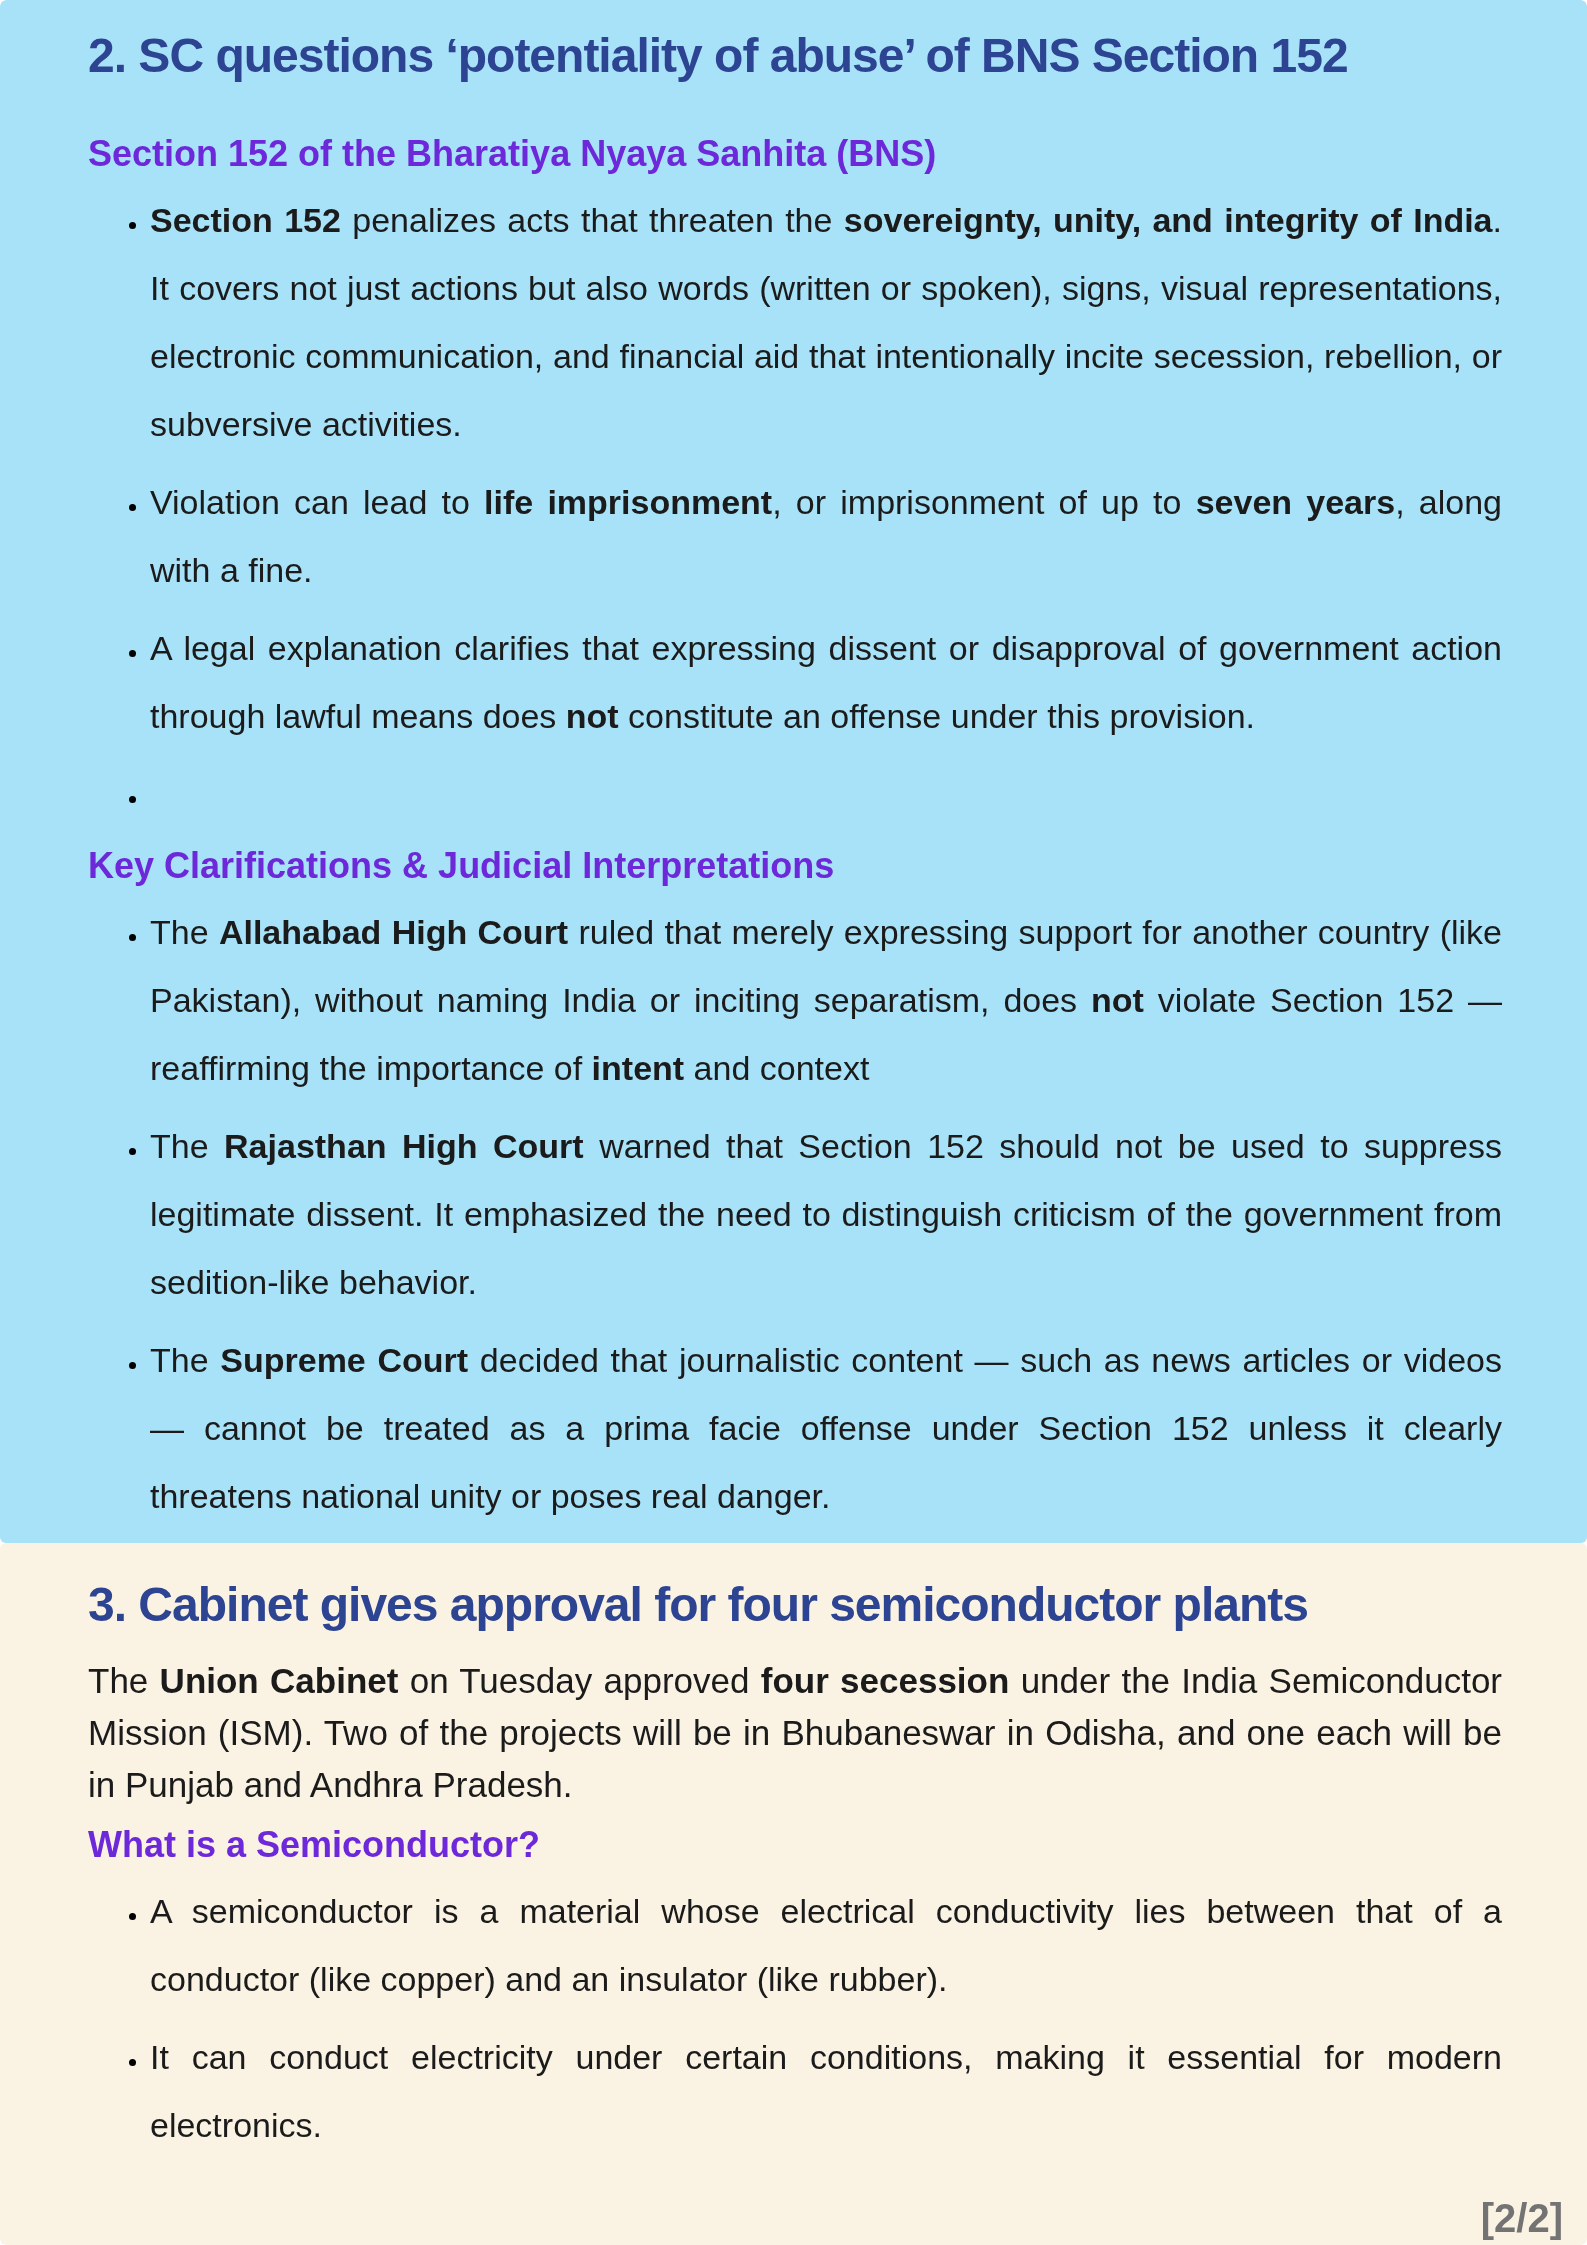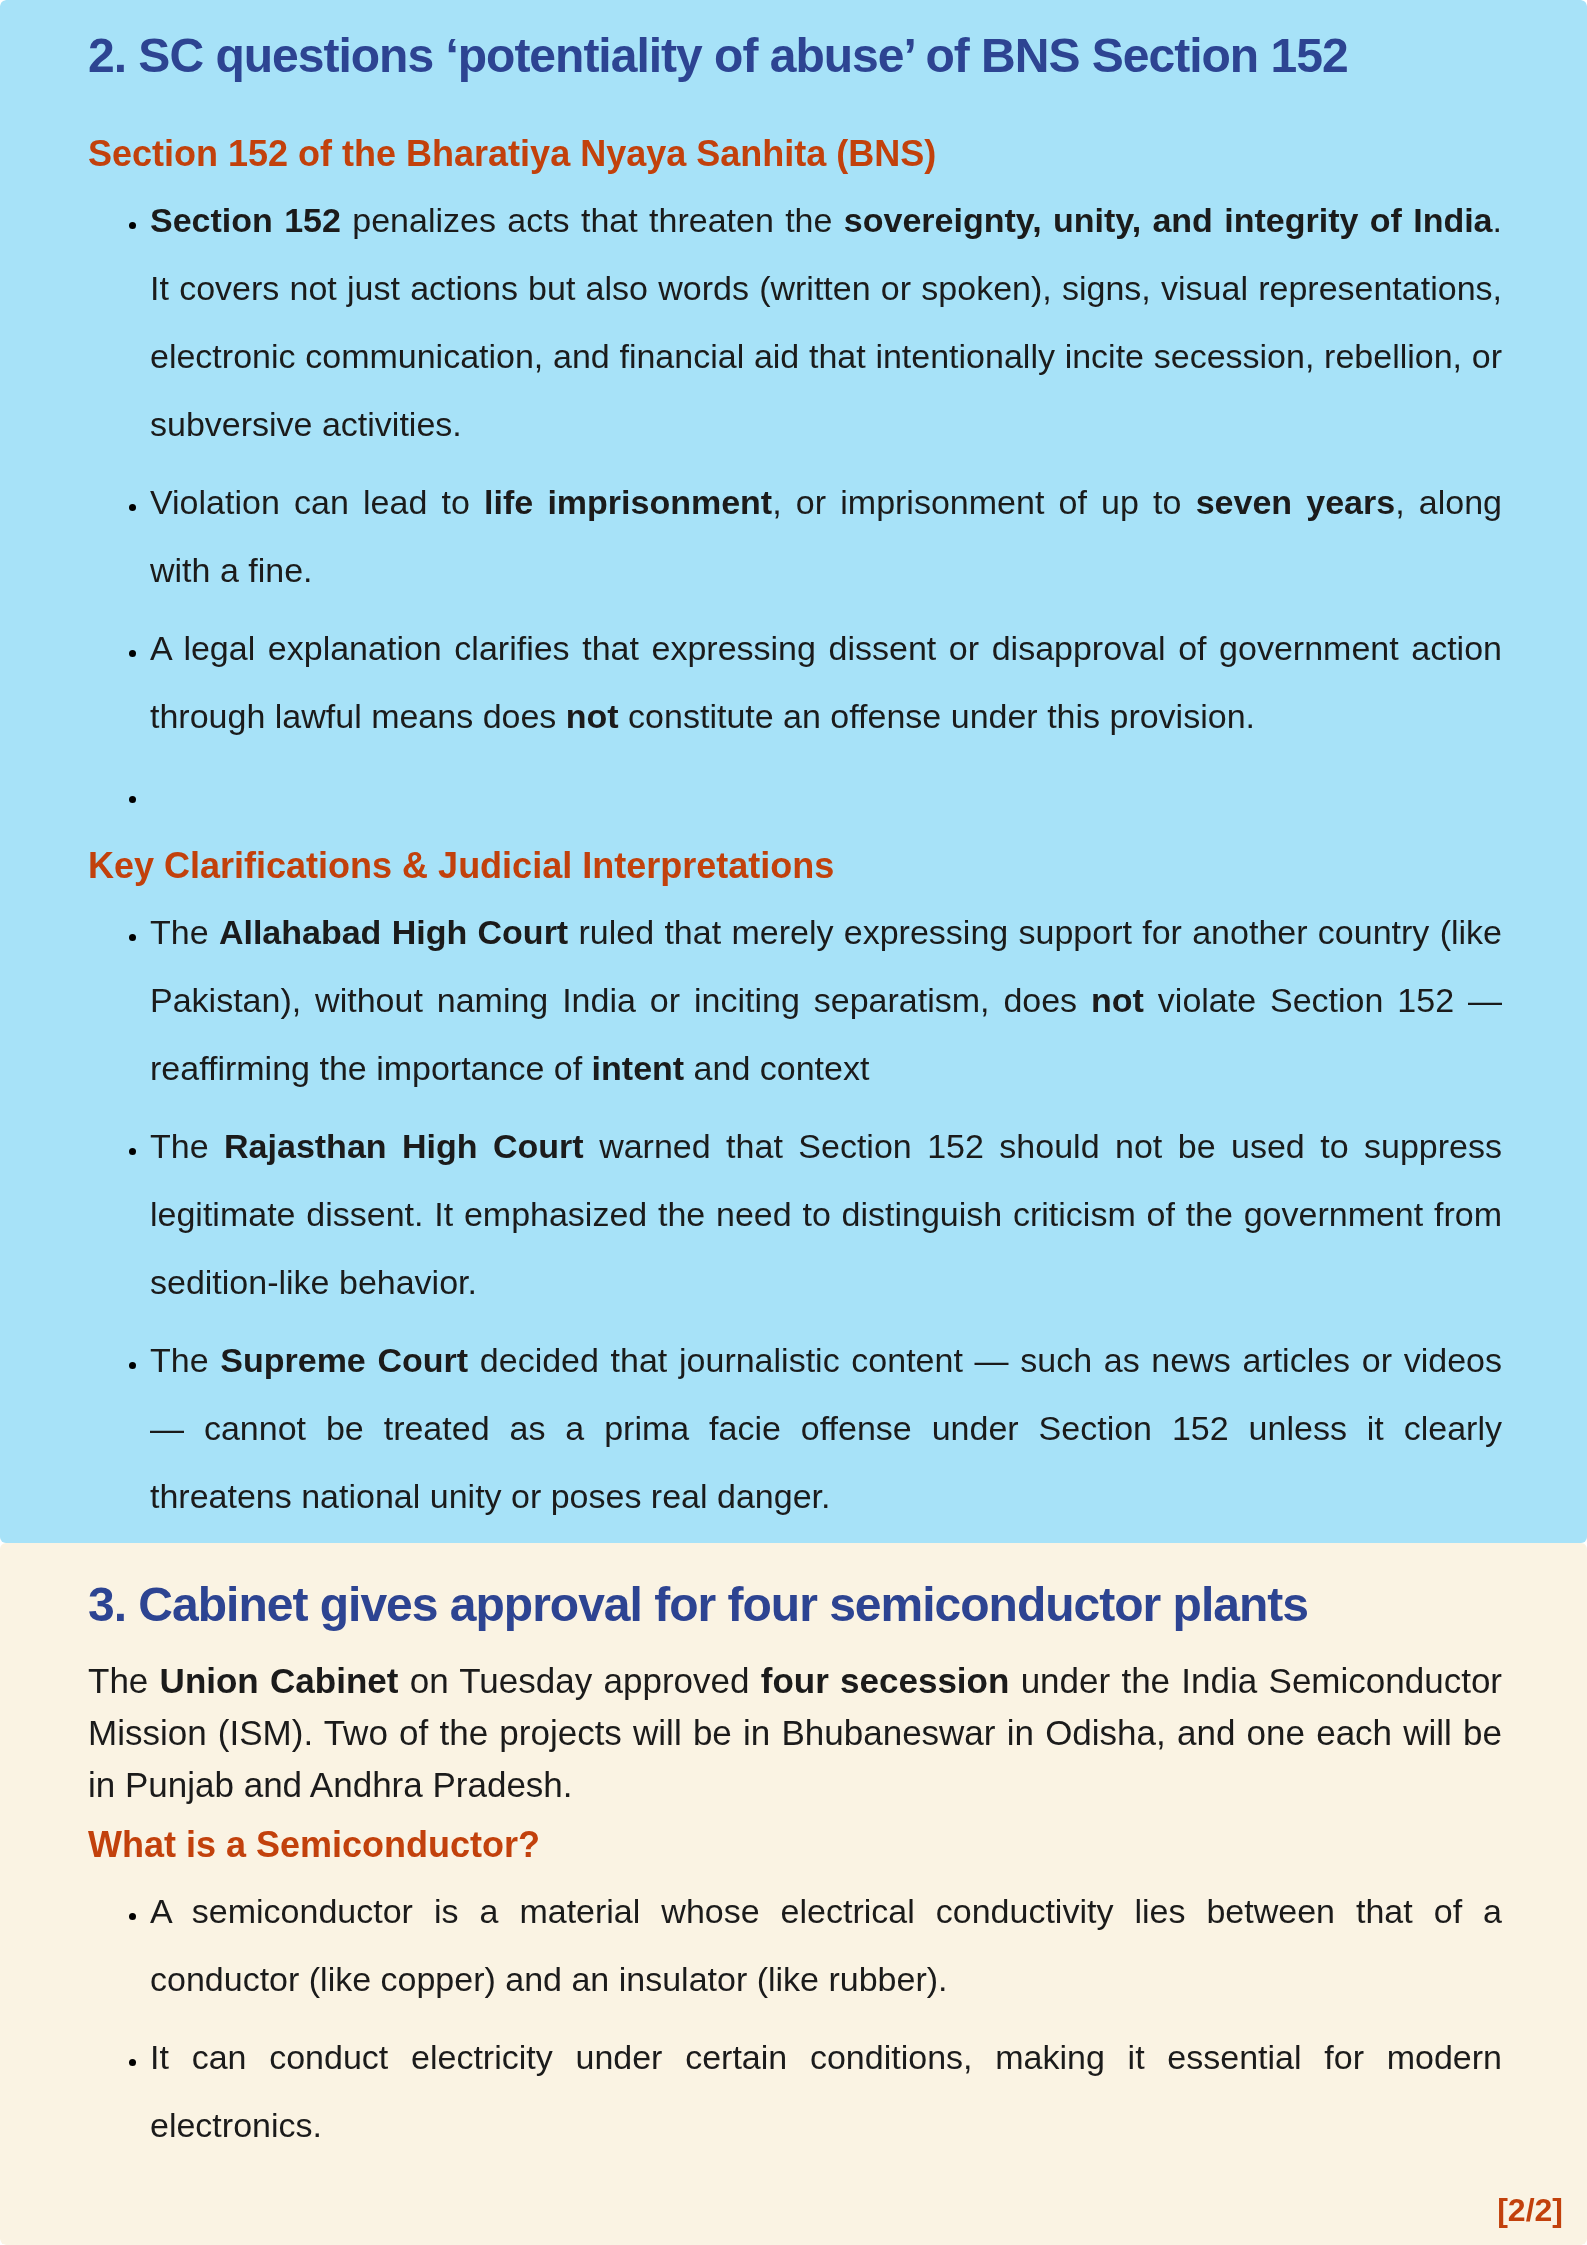--- a/index.html
+++ b/index.html
@@ -50,21 +50,21 @@
     text-align:justify;
   }
   .sec-cream p.para{
     margin:0 0 10px 0;
   }
   h2.sub{
     margin:0 0 8px 0;
     font-size:36px;
     line-height:48px;
     font-weight:700;
-    color:#c2410c;
+    color:#6d28d9;
   }
   ul.blist{
     margin:0 0 14px 0;
     padding-left:62px;
     list-style:disc;
   }
   ul.blist li{
     font-size:34px;
     line-height:68px;
     text-align:justify;
@@ -74,24 +74,24 @@
     font-size:0.72em;
     color:#000;
   }
   li.empty-bullet{
     min-height:46px;
   }
   b{font-weight:700;}
   .page-indicator{
     position:absolute;
     right:24px;
-    bottom:16px;
-    font-size:32px;
+    bottom:4px;
+    font-size:40px;
     font-weight:700;
-    color:#c2410c;
+    color:#737373;
   }
 </style>
 </head>
 <body>
 
 <div class="sec sec-blue">
   <h1 class="sec-title">2. SC questions ‘potentiality of abuse’ of BNS Section 152</h1>
   <h2 class="sub">Section 152 of the Bharatiya Nyaya Sanhita (BNS)</h2>
   <ul class="blist">
     <li><b>Section 152</b> penalizes acts that threaten the <b>sovereignty, unity, and integrity of India</b>. It covers not just actions but also words (written or spoken), signs, visual representations, electronic communication, and financial aid that intentionally incite secession, rebellion, or subversive activities.</li>

